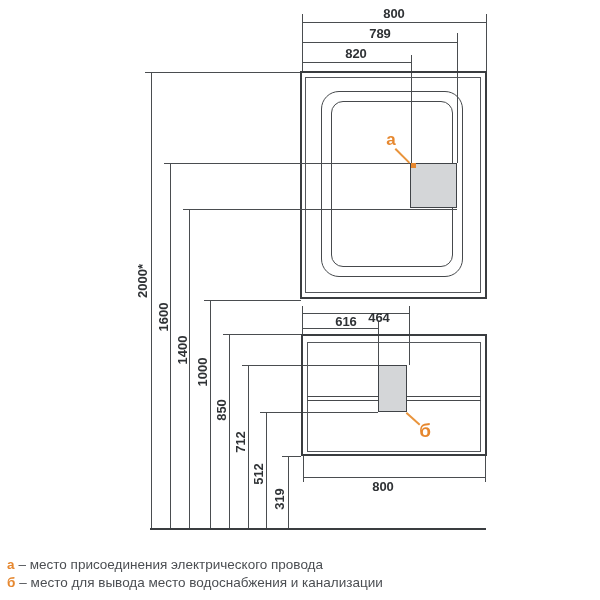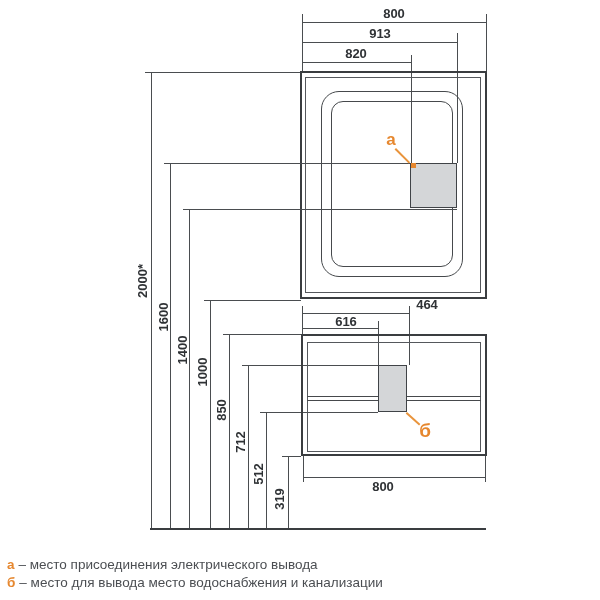--- a/index.html
+++ b/index.html
@@ -46,21 +46,21 @@
 <div id="canvas">
 
   <div class="ln hl" style="left:302px;top:22px;width:184px;"></div>
   <div class="ln hl" style="left:302px;top:42px;width:155px;"></div>
   <div class="ln hl" style="left:302px;top:62px;width:109px;"></div>
   <div class="ln vl" style="left:302px;top:14px;height:57px;"></div>
   <div class="ln vl" style="left:486px;top:14px;height:57px;"></div>
   <div class="ln vl" style="left:457px;top:33px;height:130px;"></div>
   <div class="ln vl" style="left:411px;top:55px;height:108px;"></div>
   <span class="dim" style="left:394px;top:13px;">800</span>
-  <span class="dim" style="left:380px;top:33px;">913</span>
+  <span class="dim" style="left:380px;top:33px;">789</span>
   <span class="dim" style="left:356px;top:53px;">820</span>
 
   <div class="box" id="mirror-outer"></div>
   <div class="box" id="mirror-frame"></div>
   <div class="box" id="mirror-r1"></div>
   <div class="box" id="mirror-r2"></div>
 
   <div class="ln vl" style="left:151px;top:72px;height:456px;"></div>
   <div class="ln hl" style="left:145px;top:72px;width:155px;"></div>
   <div class="ln vl" style="left:170px;top:163px;height:365px;"></div>
@@ -91,35 +91,35 @@
   <div class="box" id="mirror-socket"></div>
   <span class="marker" style="left:391px;top:140px;">а</span>
   <div class="leader" style="left:396px;top:148px;width:20px;transform:rotate(45deg);"></div>
   <div class="arrowdot" style="left:411px;top:163px;"></div>
 
   <div class="ln hl" style="left:302px;top:313px;width:107px;"></div>
   <div class="ln hl" style="left:302px;top:328px;width:76px;"></div>
   <div class="ln vl" style="left:302px;top:306px;height:28px;"></div>
   <div class="ln vl" style="left:409px;top:306px;height:59px;"></div>
   <div class="ln vl" style="left:378px;top:321px;height:44px;"></div>
-  <span class="dim" style="left:379px;top:304px;margin-left:48px;">464</span>
+  <span class="dim" style="left:379px;top:317px;">464</span>
   <span class="dim" style="left:346px;top:321px;">616</span>
 
   <div class="box" id="vanity-outer"></div>
   <div class="box" id="vanity-frame"></div>
   <div class="box" id="vanity-divider"></div>
   <div class="box" id="vanity-socket"></div>
   <span class="marker" style="left:425px;top:431px;font-size:19px;">б</span>
   <div class="leader" style="left:407px;top:412px;width:18px;transform:rotate(42deg);"></div>
 
   <div class="ln hl" style="left:303px;top:477px;width:182px;"></div>
   <div class="ln vl" style="left:303px;top:456px;height:26px;"></div>
   <div class="ln vl" style="left:485px;top:456px;height:26px;"></div>
   <span class="dim" style="left:383px;top:486px;">800</span>
 
   <div class="legend-row" style="top:557px;">
-    <span class="legend-key">а</span><span>– место присоединения электрического вывода</span>
+    <span class="legend-key">а</span><span>– место присоединения электрического провода</span>
   </div>
   <div class="legend-row" style="top:575px;">
     <span class="legend-key">б</span><span>– место для вывода место водоснабжения и канализации</span>
   </div>
 
 </div>
 
 </body></html>

